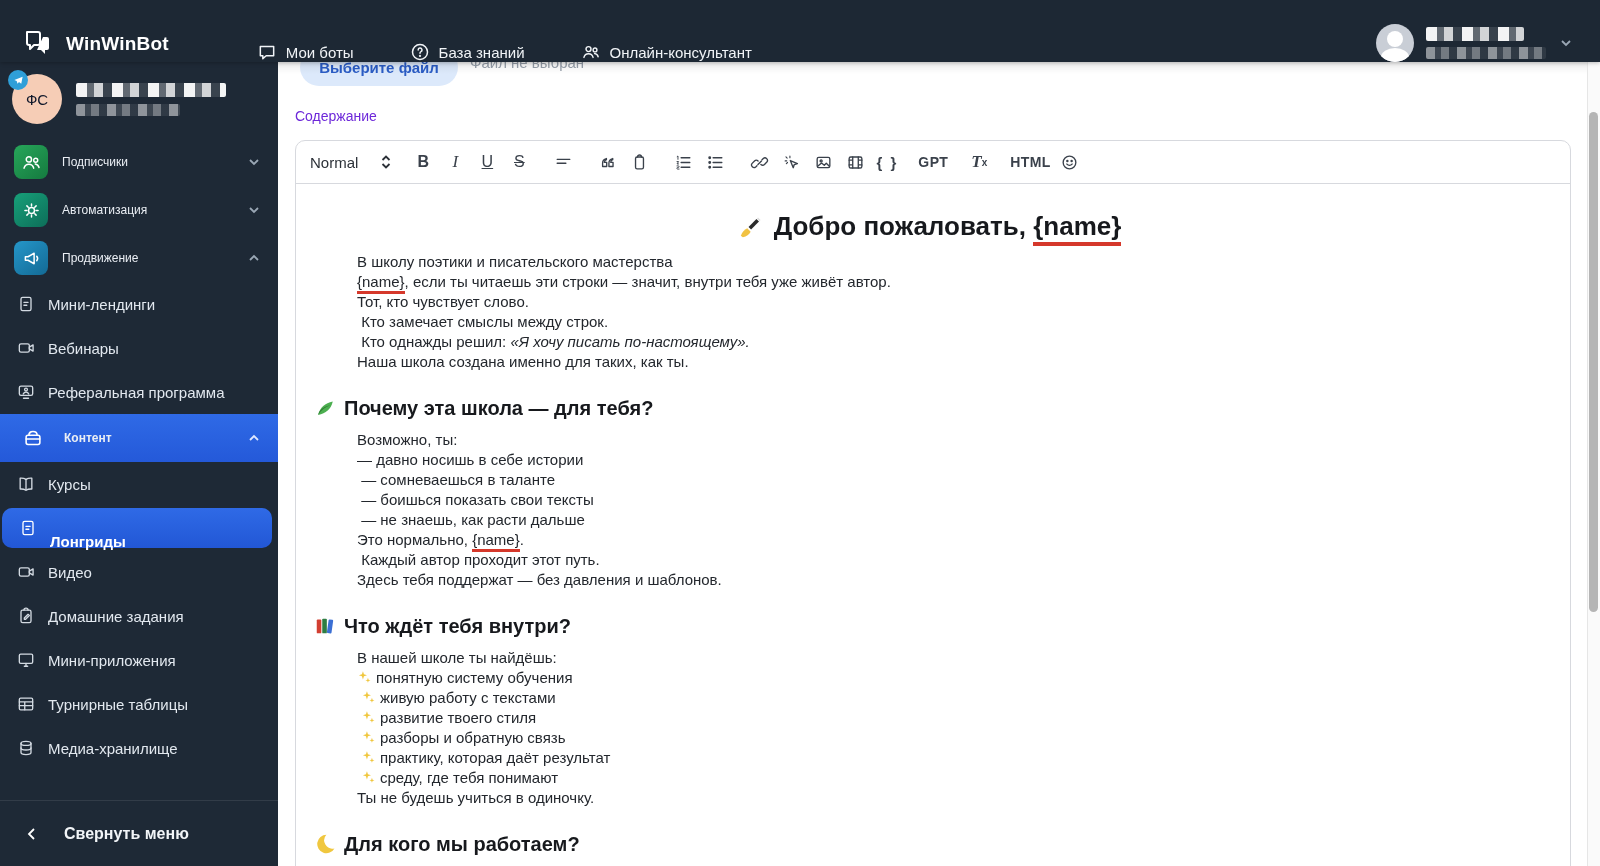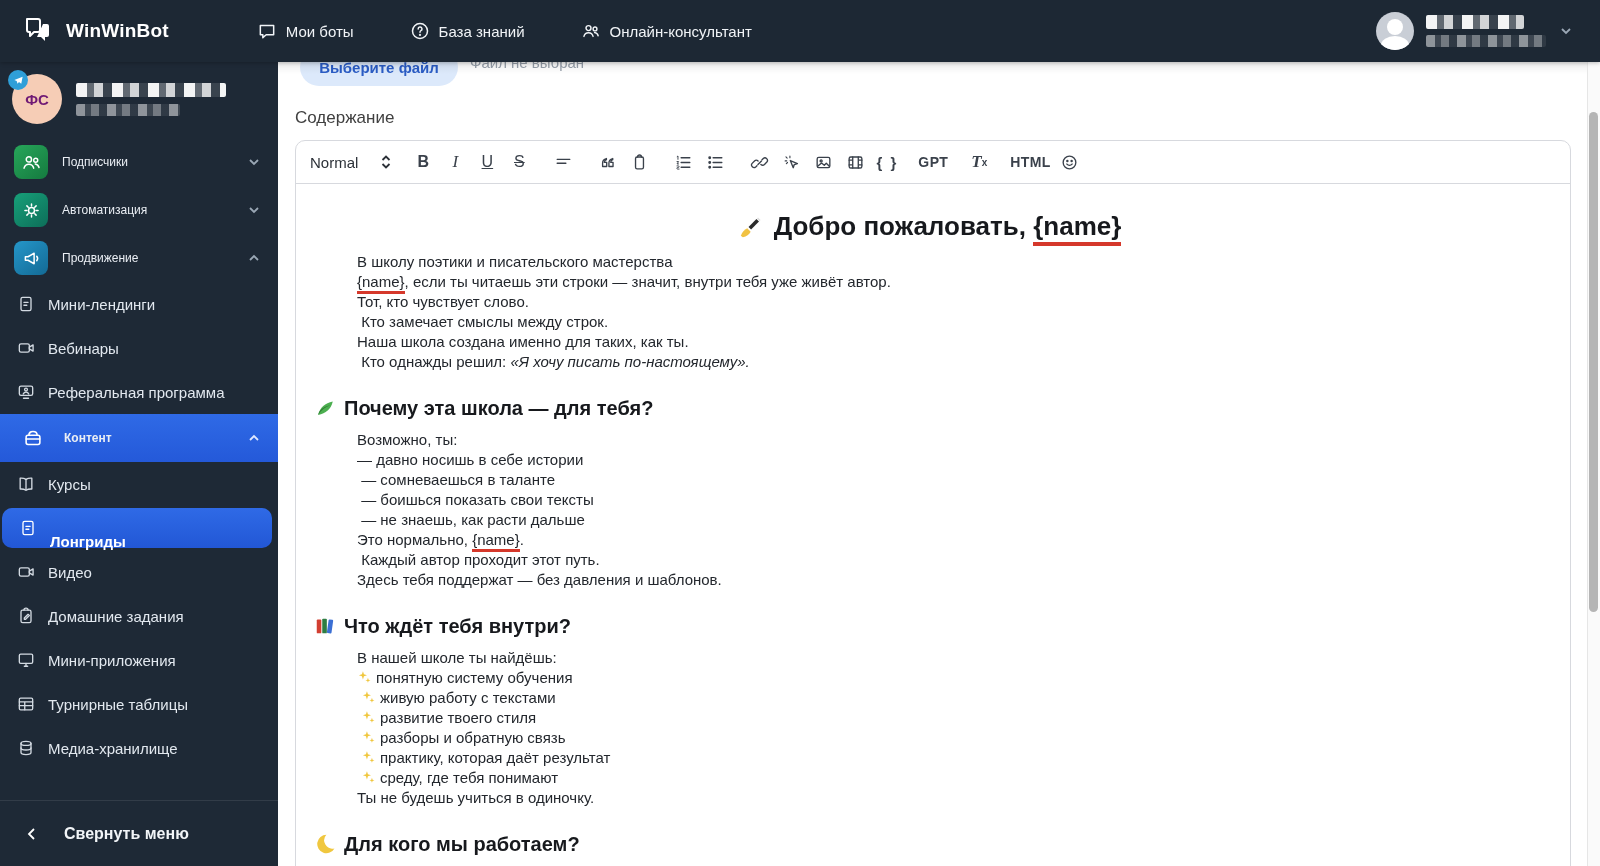--- a/index.html
+++ b/index.html
@@ -2,21 +2,21 @@
 <html><head>
 <meta charset="utf-8">
 <style>
   * { margin:0; padding:0; box-sizing:border-box; }
   html,body { width:1600px; height:866px; overflow:hidden; background:#fff;
     font-family:"Liberation Sans", sans-serif; }
   .app { position:relative; width:1600px; height:866px; background:#fff; }
 
   
   .navbar { position:absolute; left:0; top:0; width:1600px; height:62px; z-index:30;
-    background:#1d2834; display:flex; align-items:center; padding:0 26px 0 22px;
+    background:#1d2834; display:flex; align-items:flex-end; padding:0 26px 0 22px;
     box-shadow:0 1px 4px rgba(0,0,0,.25); }
   .brand { display:flex; align-items:center; gap:12px; margin-right:88px; }
   .brand-name { color:#fff; font-size:19px; font-weight:700; letter-spacing:.2px; }
   .nav-item { display:flex; align-items:center; gap:9px; color:#f1f4f7; font-size:15px;
     font-weight:500; margin-right:56px; cursor:pointer; }
   .nav-item svg { width:20px; height:20px; }
   .nav-right { margin-left:auto; display:flex; align-items:center; gap:12px; }
   .nav-avatar { width:38px; height:38px; border-radius:50%; background:#c9ced6; position:relative; overflow:hidden; }
   .nav-avatar::before { content:""; position:absolute; left:11px; top:7px; width:16px; height:16px; border-radius:50%; background:#fff; }
   .nav-avatar::after { content:""; position:absolute; left:5px; top:24px; width:28px; height:18px; border-radius:50%; background:#fff; }
@@ -25,22 +25,22 @@
   .censor.dim {
     background:repeating-linear-gradient(90deg, rgba(255,255,255,.5) 0 9px, rgba(255,255,255,.14) 9px 15px, rgba(255,255,255,.38) 15px 23px, rgba(255,255,255,.08) 23px 31px); }
   .chev { width:16px; height:16px; }
   .chev svg { width:16px; height:16px; stroke:#9aa7b5; }
 
   
   .sidebar { position:absolute; left:0; top:62px; width:278px; height:804px; z-index:20;
     background:#1e2936; color:#e8edf3; display:flex; flex-direction:column; }
   .profile { display:flex; align-items:center; gap:14px; padding:12px 14px 14px 12px; }
   .avatar-wrap { position:relative; width:50px; height:50px; flex:0 0 auto; }
-  .avatar { width:50px; height:50px; border-radius:50%; background:#f6cdb6; color:#701a75;
-    display:flex; align-items:center; justify-content:center; font-size:15px; font-weight:700; }
+  .avatar { width:50px; height:50px; border-radius:50%; background:#f6cdb6; color:#0f172a;
+    display:flex; align-items:center; justify-content:center; font-size:15px; font-weight:400; }
   .tg-badge { position:absolute; left:-4px; top:-4px; width:20px; height:20px; border-radius:50%;
     background:#2f9fd8; display:flex; align-items:center; justify-content:center; }
   .tg-badge svg { width:11px; height:11px; fill:#fff; }
   .profile-lines { display:flex; flex-direction:column; gap:7px; }
   .menu { flex:1 1 auto; overflow:hidden; }
   .top-item { height:48px; display:flex; align-items:center; padding:0 16px 0 14px; cursor:pointer; }
   .icon-box { width:34px; height:34px; border-radius:8px; display:flex; align-items:center;
     justify-content:center; margin-right:14px; flex:0 0 auto; }
   .icon-box svg { width:21px; height:21px; stroke:#fff; fill:none; stroke-width:1.7; stroke-linecap:round; stroke-linejoin:round; }
   .grad-green { background:linear-gradient(140deg,#27a65a,#157a3f); }
@@ -67,21 +67,21 @@
   .collapse-label { font-size:16px; font-weight:600; color:#f2f5f8; }
 
   
   .main { position:absolute; left:278px; top:0; width:1322px; height:866px; background:#fff; z-index:10; }
   .main::after { content:""; position:absolute; left:0; top:62px; width:100%; height:12px;
     background:linear-gradient(180deg, rgba(0,0,0,.07), rgba(0,0,0,0)); pointer-events:none; }
   .file-btn { position:absolute; left:22px; top:48px; width:158px; height:38px; border-radius:19px;
     background:#dce9fb; color:#2a5cc5; font-size:15px; font-weight:700; border:none;
     display:flex; align-items:center; justify-content:center; cursor:pointer; }
   .file-status { position:absolute; left:192px; top:54px; font-size:15px; color:#97a0ab; }
-  .content-label { position:absolute; left:17px; top:108px; font-size:17px; color:#404040; }
+  .content-label { position:absolute; left:17px; top:108px; font-size:14px; color:#6d28d9; }
 
   .editor { position:absolute; left:17px; top:140px; width:1276px; height:760px;
     border:1px solid #d7d9de; border-radius:10px 10px 0 0; background:#fff; }
   .toolbar { height:43px; border-bottom:1px solid #d7d9de; display:flex; align-items:center;
     padding:0 14px; color:#3a414b; }
   .tb-btn { display:flex; align-items:center; justify-content:center; height:30px; min-width:26px;
     margin-right:6px; cursor:pointer; color:#3a414b; font-size:15px; }
   .tb-btn svg { width:19px; height:19px; stroke:#3a414b; fill:none; stroke-width:1.7; stroke-linecap:round; stroke-linejoin:round; }
   .tb-style { display:flex; align-items:center; gap:22px; margin-right:18px; cursor:pointer; }
   .tb-style-label { font-size:15px; color:#2c3138; }
@@ -426,22 +426,22 @@
                 <path fill="#f1c243" d="M2 20.5c1.3-4 3.8-6.6 7-8.2l3.7 3.7c-1.7 3.2-4.3 5.2-8.5 6z"></path>
                 <path fill="#2b2b2b" d="M10.4 10.8L19 2.2l2.8 2.8-8.6 8.6z"></path>
                 <path fill="#dcdcdc" d="M19.7 1.5l1-1 2.8 2.8-1 1z"></path>
               </svg>
             </span><span>Добро пожаловать, </span><span class="name-red">{name}</span>
         </div>
         <div class="line"><span>В школу поэтики и писательского мастерства</span></div>
         <div class="line"><span class="name-red">{name}</span><span>, если ты читаешь эти строки — значит, внутри тебя уже живёт автор.</span></div>
         <div class="line"><span>Тот, кто чувствует слово.</span></div>
         <div class="line"><span> Кто замечает смыслы между строк.</span></div>
+        <div class="line"><span> Кто однажды решил: </span><span class="quote-it">«Я хочу писать по-настоящему».</span></div>
         <div class="line"><span>Наша школа создана именно для таких, как ты.</span></div>
-        <div class="line"><span> Кто однажды решил: </span><span class="quote-it">«Я хочу писать по-настоящему».</span></div>
 
         <div class="h2">
           <span class="emoji">
               <svg viewBox="0 0 24 24">
                 <path fill="#4caf50" d="M4.5 19.5C6.5 11.5 12 7 20.5 5c-2 8.5-7.5 13-16 14.5z"></path>
                 <path fill="#2e7d32" d="M4.5 19.5c3.5-5.5 8-8.5 13.5-10.5-7.5 1.5-12 4.5-13.5 10.5z"></path>
               </svg>
             </span>
             <span>Почему эта школа — для тебя?</span>
         </div>

